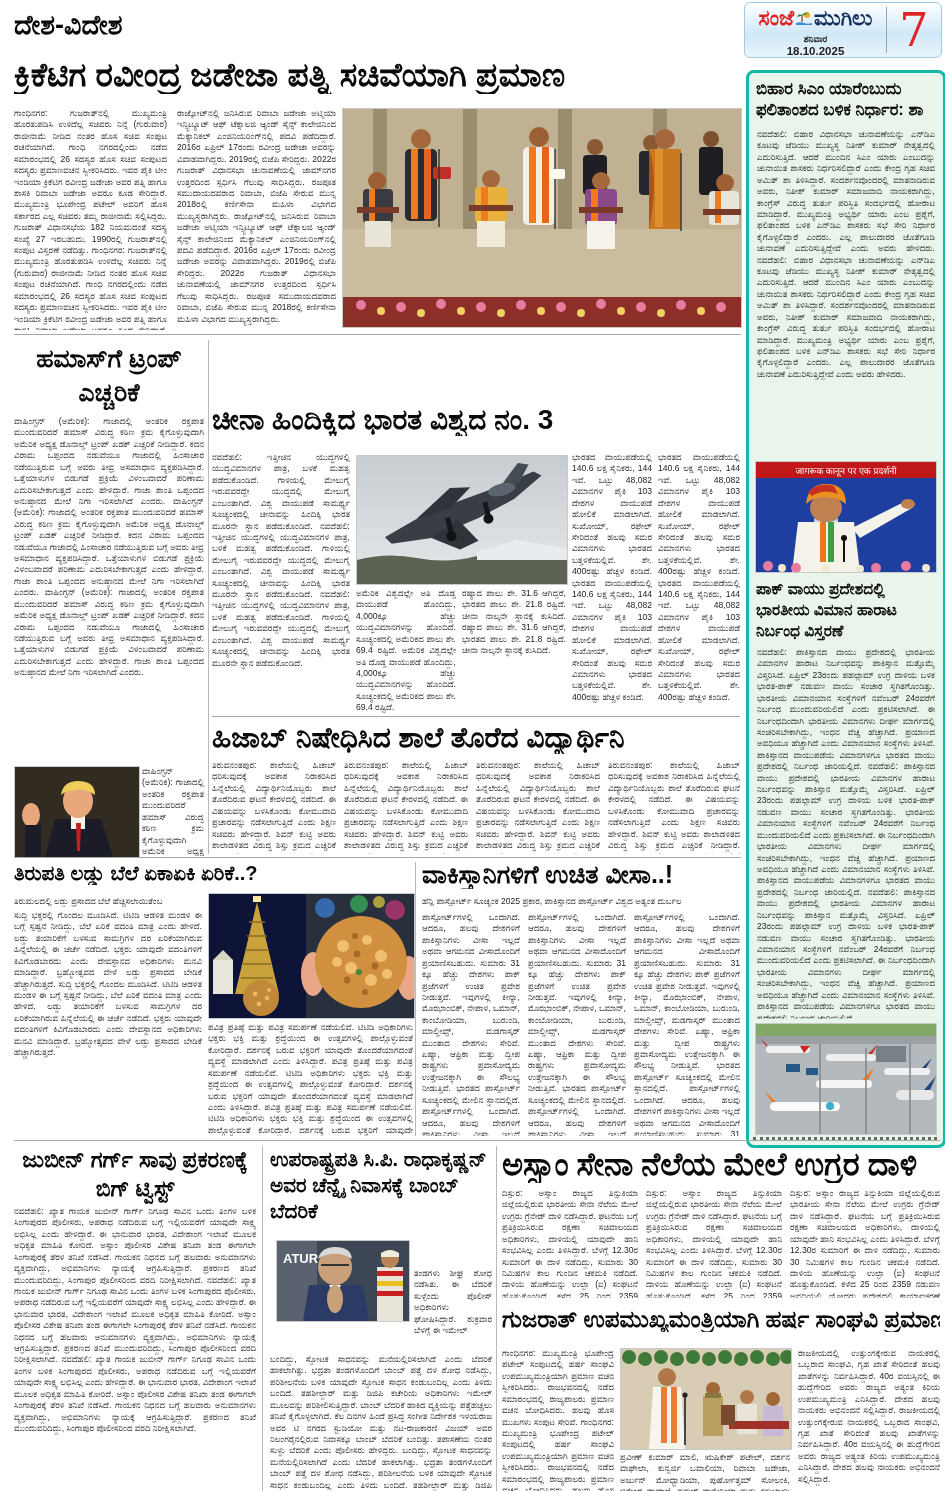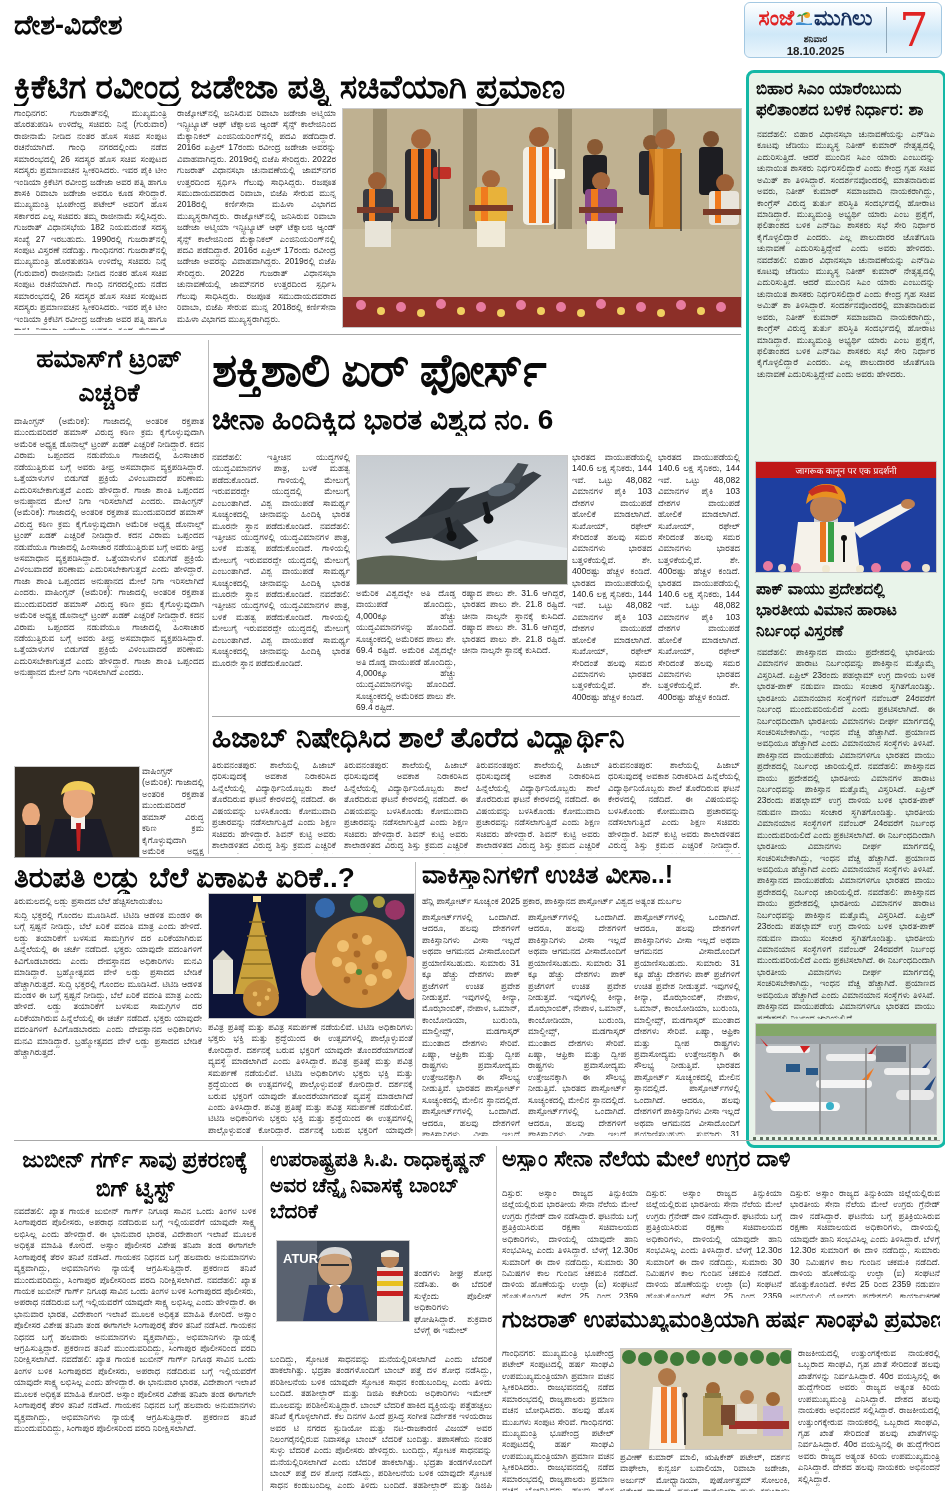--- a/index.html
+++ b/index.html
@@ -52,21 +52,21 @@
         <span class="brand2">ಮುಗಿಲು</span>
       </div>
       <div class="mastline"></div>
       <div class="mastday">ಶನಿವಾರ</div>
       <div class="mastdate">18.10.2025</div>
     </div>
     <div class="mastdiv"></div>
     <div class="pagenum">7</div>
   </div>
 
-  <div class="abs hl nowrap" style="left:14px;top:68px;width:727px;font-size:33px;">ಕ್ರಿಕೆಟಿಗ ರವೀಂದ್ರ ಜಡೇಜಾ ಪತ್ನಿ ಸಚಿವೆಯಾಗಿ ಪ್ರಮಾಣ</div>
+  <div class="abs hl nowrap" style="left:14px;top:56px;width:727px;font-size:33px;">ಕ್ರಿಕೆಟಿಗ ರವೀಂದ್ರ ಜಡೇಜಾ ಪತ್ನಿ ಸಚಿವೆಯಾಗಿ ಪ್ರಮಾಣ</div>
   <div class="abs body" style="left:14px;top:108px;width:153px;height:222px;">ಗಾಂಧಿನಗರ: ಗುಜರಾತ್‌ನಲ್ಲಿ ಮುಖ್ಯಮಂತ್ರಿ ಹೊರತುಪಡಿಸಿ ಉಳಿದೆಲ್ಲ ಸಚಿವರು ನಿನ್ನೆ (ಗುರುವಾರ) ರಾಜೀನಾಮೆ ನೀಡಿದ ನಂತರ ಹೊಸ ಸಚಿವ ಸಂಪುಟ ರಚನೆಯಾಗಿದೆ. ಗಾಂಧಿ ನಗರದಲ್ಲಿಂದು ನಡೆದ ಸಮಾರಂಭದಲ್ಲಿ 26 ಸದಸ್ಯರ ಹೊಸ ಸಚಿವ ಸಂಪುಟದ ಸದಸ್ಯರು ಪ್ರಮಾಣವಚನ ಸ್ವೀಕರಿಸಿದರು. ಇವರ ಪೈಕಿ ಟೀಂ ಇಂಡಿಯಾ ಕ್ರಿಕೆಟಿಗ ರವೀಂದ್ರ ಜಡೇಜಾ ಅವರ ಪತ್ನಿ ಹಾಗೂ ಶಾಸಕಿ ರಿವಾಬಾ ಜಡೇಜಾ ಅವರೂ ಕೂಡ ಸೇರಿದ್ದಾರೆ. ಮುಖ್ಯಮಂತ್ರಿ ಭೂಪೇಂದ್ರ ಪಟೇಲ್ ಅವರಿಗೆ ಹೊಸ ಸರ್ಕಾರದ ಎಲ್ಲ ಸಚಿವರು ತಮ್ಮ ರಾಜೀನಾಮೆ ಸಲ್ಲಿಸಿದ್ದರು. ಗುಜರಾತ್ ವಿಧಾನಸಭೆಯ 182 ನಿಯಮದಂತೆ ಸದಸ್ಯ ಸಂಖ್ಯೆ 27 ಇರಬಹುದು. 1990ರಲ್ಲಿ ಗುಜರಾತ್‌ನಲ್ಲಿ ಸಂಪುಟ ವಿಸ್ತರಣೆ ನಡೆದಿತ್ತು. ಗಾಂಧಿನಗರ: ಗುಜರಾತ್‌ನಲ್ಲಿ ಮುಖ್ಯಮಂತ್ರಿ ಹೊರತುಪಡಿಸಿ ಉಳಿದೆಲ್ಲ ಸಚಿವರು ನಿನ್ನೆ (ಗುರುವಾರ) ರಾಜೀನಾಮೆ ನೀಡಿದ ನಂತರ ಹೊಸ ಸಚಿವ ಸಂಪುಟ ರಚನೆಯಾಗಿದೆ. ಗಾಂಧಿ ನಗರದಲ್ಲಿಂದು ನಡೆದ ಸಮಾರಂಭದಲ್ಲಿ 26 ಸದಸ್ಯರ ಹೊಸ ಸಚಿವ ಸಂಪುಟದ ಸದಸ್ಯರು ಪ್ರಮಾಣವಚನ ಸ್ವೀಕರಿಸಿದರು. ಇವರ ಪೈಕಿ ಟೀಂ ಇಂಡಿಯಾ ಕ್ರಿಕೆಟಿಗ ರವೀಂದ್ರ ಜಡೇಜಾ ಅವರ ಪತ್ನಿ ಹಾಗೂ ಶಾಸಕಿ ರಿವಾಬಾ ಜಡೇಜಾ ಅವರೂ ಕೂಡ ಸೇರಿದ್ದಾರೆ. ಮುಖ್ಯಮಂತ್ರಿ ಭೂಪೇಂದ್ರ ಪಟೇಲ್ ಅವರಿಗೆ ಹೊಸ ಸರ್ಕಾರದ ಎಲ್ಲ ಸಚಿವರು ತಮ್ಮ ರಾಜೀನಾಮೆ ಸಲ್ಲಿಸಿದ್ದರು. ಗುಜರಾತ್ ವಿಧಾನಸಭೆಯ 182 ನಿಯಮದಂತೆ ಸದಸ್ಯ ಸಂಖ್ಯೆ 27 ಇರಬಹುದು. 1990ರಲ್ಲಿ ಗುಜರಾತ್‌ನಲ್ಲಿ ಸಂಪುಟ ವಿಸ್ತರಣೆ ನಡೆದಿತ್ತು.</div>
   <div class="abs body" style="left:177px;top:108px;width:159px;height:222px;">ರಾಜ್ಕೋಟ್‌ನಲ್ಲಿ ಜನಿಸಿರುವ ರಿವಾಬಾ ಜಡೇಜಾ ಅಟ್ಮಿಯಾ ಇನ್ಸ್ಟಿಟ್ಯೂಟ್ ಆಫ್ ಟೆಕ್ನಾಲಜಿ ಆ್ಯಂಡ್ ಸೈನ್ಸ್ ಕಾಲೇಜಿನಿಂದ ಮೆಕ್ಯಾನಿಕಲ್ ಎಂಜಿನಿಯರಿಂಗ್‌ನಲ್ಲಿ ಪದವಿ ಪಡೆದಿದ್ದಾರೆ. 2016ರ ಏಪ್ರಿಲ್ 17ರಂದು ರವೀಂದ್ರ ಜಡೇಜಾ ಅವರನ್ನು ವಿವಾಹವಾಗಿದ್ದರು. 2019ರಲ್ಲಿ ಬಿಜೆಪಿ ಸೇರಿದ್ದರು. 2022ರ ಗುಜರಾತ್ ವಿಧಾನಸಭಾ ಚುನಾವಣೆಯಲ್ಲಿ ಜಾಮ್‌ನಗರ ಉತ್ತರದಿಂದ ಸ್ಪರ್ಧಿಸಿ ಗೆಲುವು ಸಾಧಿಸಿದ್ದರು. ರಜಪೂತ ಸಮುದಾಯದವರಾದ ರಿವಾಬಾ, ಬಿಜೆಪಿ ಸೇರುವ ಮುನ್ನ 2018ರಲ್ಲಿ ಕರ್ಣಿಸೇನಾ ಮಹಿಳಾ ವಿಭಾಗದ ಮುಖ್ಯಸ್ಥರಾಗಿದ್ದರು. ರಾಜ್ಕೋಟ್‌ನಲ್ಲಿ ಜನಿಸಿರುವ ರಿವಾಬಾ ಜಡೇಜಾ ಅಟ್ಮಿಯಾ ಇನ್ಸ್ಟಿಟ್ಯೂಟ್ ಆಫ್ ಟೆಕ್ನಾಲಜಿ ಆ್ಯಂಡ್ ಸೈನ್ಸ್ ಕಾಲೇಜಿನಿಂದ ಮೆಕ್ಯಾನಿಕಲ್ ಎಂಜಿನಿಯರಿಂಗ್‌ನಲ್ಲಿ ಪದವಿ ಪಡೆದಿದ್ದಾರೆ. 2016ರ ಏಪ್ರಿಲ್ 17ರಂದು ರವೀಂದ್ರ ಜಡೇಜಾ ಅವರನ್ನು ವಿವಾಹವಾಗಿದ್ದರು. 2019ರಲ್ಲಿ ಬಿಜೆಪಿ ಸೇರಿದ್ದರು. 2022ರ ಗುಜರಾತ್ ವಿಧಾನಸಭಾ ಚುನಾವಣೆಯಲ್ಲಿ ಜಾಮ್‌ನಗರ ಉತ್ತರದಿಂದ ಸ್ಪರ್ಧಿಸಿ ಗೆಲುವು ಸಾಧಿಸಿದ್ದರು. ರಜಪೂತ ಸಮುದಾಯದವರಾದ ರಿವಾಬಾ, ಬಿಜೆಪಿ ಸೇರುವ ಮುನ್ನ 2018ರಲ್ಲಿ ಕರ್ಣಿಸೇನಾ ಮಹಿಳಾ ವಿಭಾಗದ ಮುಖ್ಯಸ್ಥರಾಗಿದ್ದರು.</div>
 
   <div class="abs photo" style="left:342px;top:108px;width:398px;height:218px;">
     <svg width="398" height="218" viewBox="0 0 398 218">
       <rect width="398" height="218" fill="#c9bd9e"></rect>
       <rect x="0" y="0" width="398" height="120" fill="#bfb191"></rect>
       <rect x="30" y="0" width="14" height="120" fill="#9a8d6e"></rect>
         <rect x="120" y="0" width="14" height="120" fill="#9a8d6e"></rect>
       <rect x="215" y="0" width="14" height="120" fill="#9a8d6e"></rect>
@@ -180,22 +180,21 @@
       <rect x="56" y="48" width="14" height="14" fill="#f5f2ea"></rect>
       <path d="M61 56 L66 56 L65 84 L62 84 Z" fill="#c02020"></path>
       <ellipse cx="63" cy="34" rx="15" ry="17" fill="#e8a87c"></ellipse>
       <path d="M46 28 Q48 14 63 14 Q80 14 80 28 Q72 22 60 23 Q50 24 46 28 Z" fill="#f0cc58"></path>
       <ellipse cx="16" cy="48" rx="9" ry="12" fill="#e8a87c"></ellipse>
       <rect x="10" y="58" width="16" height="32" fill="#1c1c28"></rect>
     </svg>
   </div>
   <div class="abs body" style="left:142px;top:766px;width:62px;height:90px;">ವಾಷಿಂಗ್ಟನ್ (ಅಮೆರಿಕ): ಗಾಜಾದಲ್ಲಿ ಅಂತರಿಕ ರಕ್ತಪಾತ ಮುಂದುವರಿದರೆ ಹಮಾಸ್ ವಿರುದ್ಧ ಕಠಿಣ ಕ್ರಮ ಕೈಗೊಳ್ಳುವುದಾಗಿ ಅಮೆರಿಕ ಅಧ್ಯಕ್ಷ ಡೊನಾಲ್ಡ್ ಟ್ರಂಪ್ ಖಡಕ್ ಎಚ್ಚರಿಕೆ ನೀಡಿದ್ದಾರೆ. ಕದನ ವಿರಾಮ ಒಪ್ಪಂದದ ನಡುವೆಯೂ ಗಾಜಾದಲ್ಲಿ ಹಿಂಸಾಚಾರ ನಡೆಯುತ್ತಿರುವ ಬಗ್ಗೆ ಅವರು ತೀವ್ರ ಅಸಮಾಧಾನ ವ್ಯಕ್ತಪಡಿಸಿದ್ದಾರೆ. ಒತ್ತೆಯಾಳುಗಳ ಬಿಡುಗಡೆ ಪ್ರಕ್ರಿಯೆ ವಿಳಂಬವಾದರೆ ಪರಿಣಾಮ ಎದುರಿಸಬೇಕಾಗುತ್ತದೆ ಎಂದು ಹೇಳಿದ್ದಾರೆ. ಗಾಜಾ ಶಾಂತಿ ಒಪ್ಪಂದದ ಅನುಷ್ಠಾನದ ಮೇಲೆ ನಿಗಾ ಇರಿಸಲಾಗಿದೆ ಎಂದರು.</div>
 
-  <div class="abs hl nowrap" style="left:212px;top:344px;width:528px;font-size:46px;letter-spacing:-1px;">ಶಕ್ತಿಶಾಲಿ ಏರ್ ಫೋರ್ಸ್</div>
-  <div class="abs hl nowrap" style="left:212px;top:404px;width:528px;font-size:28px;">ಚೀನಾ ಹಿಂದಿಕ್ಕಿದ ಭಾರತ ವಿಶ್ವದ ನಂ. 6</div>
+  <div class="abs hl nowrap" style="left:212px;top:404px;width:528px;font-size:28px;">ಚೀನಾ ಹಿಂದಿಕ್ಕಿದ ಭಾರತ ವಿಶ್ವದ ನಂ. 3</div>
   <div class="abs body" style="left:212px;top:452px;width:138px;height:262px;">ನವದೆಹಲಿ: ಇತ್ತೀಚಿನ ಯುದ್ಧಗಳಲ್ಲಿ ಯುದ್ಧವಿಮಾನಗಳ ಪಾತ್ರ, ಬಳಕೆ ಮಹತ್ವ ಪಡೆದುಕೊಂಡಿದೆ. ಗಾಳಿಯಲ್ಲಿ ಮೇಲುಗೈ ಇರುವವರದ್ದೇ ಯುದ್ಧದಲ್ಲಿ ಮೇಲುಗೈ ಎಂಬಂತಾಗಿದೆ. ವಿಶ್ವ ವಾಯುಪಡೆ ಸಾಮರ್ಥ್ಯ ಸೂಚ್ಯಂಕದಲ್ಲಿ ಚೀನಾವನ್ನು ಹಿಂದಿಕ್ಕಿ ಭಾರತ ಮೂರನೇ ಸ್ಥಾನ ಪಡೆದುಕೊಂಡಿದೆ. ನವದೆಹಲಿ: ಇತ್ತೀಚಿನ ಯುದ್ಧಗಳಲ್ಲಿ ಯುದ್ಧವಿಮಾನಗಳ ಪಾತ್ರ, ಬಳಕೆ ಮಹತ್ವ ಪಡೆದುಕೊಂಡಿದೆ. ಗಾಳಿಯಲ್ಲಿ ಮೇಲುಗೈ ಇರುವವರದ್ದೇ ಯುದ್ಧದಲ್ಲಿ ಮೇಲುಗೈ ಎಂಬಂತಾಗಿದೆ. ವಿಶ್ವ ವಾಯುಪಡೆ ಸಾಮರ್ಥ್ಯ ಸೂಚ್ಯಂಕದಲ್ಲಿ ಚೀನಾವನ್ನು ಹಿಂದಿಕ್ಕಿ ಭಾರತ ಮೂರನೇ ಸ್ಥಾನ ಪಡೆದುಕೊಂಡಿದೆ. ನವದೆಹಲಿ: ಇತ್ತೀಚಿನ ಯುದ್ಧಗಳಲ್ಲಿ ಯುದ್ಧವಿಮಾನಗಳ ಪಾತ್ರ, ಬಳಕೆ ಮಹತ್ವ ಪಡೆದುಕೊಂಡಿದೆ. ಗಾಳಿಯಲ್ಲಿ ಮೇಲುಗೈ ಇರುವವರದ್ದೇ ಯುದ್ಧದಲ್ಲಿ ಮೇಲುಗೈ ಎಂಬಂತಾಗಿದೆ. ವಿಶ್ವ ವಾಯುಪಡೆ ಸಾಮರ್ಥ್ಯ ಸೂಚ್ಯಂಕದಲ್ಲಿ ಚೀನಾವನ್ನು ಹಿಂದಿಕ್ಕಿ ಭಾರತ ಮೂರನೇ ಸ್ಥಾನ ಪಡೆದುಕೊಂಡಿದೆ.</div>
   <div class="abs photo" style="left:356px;top:455px;width:210px;height:128px;">
     <svg width="210" height="128" viewBox="0 0 210 128">
       <defs>
           <linearGradient id="sky" x1="0" y1="0" x2="0" y2="1">
             <stop offset="0" stop-color="#c7ccd1"></stop>
             <stop offset="1" stop-color="#e6e9eb"></stop>
           </linearGradient>
         </defs>
       <rect width="210" height="128" fill="url(#sky)"></rect>
@@ -223,21 +222,21 @@
 
   <div class="abs hl nowrap" style="left:212px;top:722px;width:528px;font-size:28px;">ಹಿಜಾಬ್ ನಿಷೇಧಿಸಿದ ಶಾಲೆ ತೊರೆದ ವಿದ್ಯಾರ್ಥಿನಿ</div>
   <div class="abs body" style="left:212px;top:760px;width:124px;height:94px;">ತಿರುವನಂತಪುರ: ಶಾಲೆಯಲ್ಲಿ ಹಿಜಾಬ್ ಧರಿಸುವುದಕ್ಕೆ ಅವಕಾಶ ನಿರಾಕರಿಸಿದ ಹಿನ್ನೆಲೆಯಲ್ಲಿ ವಿದ್ಯಾರ್ಥಿನಿಯೊಬ್ಬರು ಶಾಲೆ ತೊರೆದಿರುವ ಘಟನೆ ಕೇರಳದಲ್ಲಿ ನಡೆದಿದೆ. ಈ ವಿಷಯವನ್ನು ಬಳಸಿಕೊಂಡು ಕೋಮುವಾದಿ ಪ್ರಚಾರವನ್ನು ನಡೆಸಲಾಗುತ್ತಿದೆ ಎಂದು ಶಿಕ್ಷಣ ಸಚಿವರು ಹೇಳಿದ್ದಾರೆ. ಶಿವನ್ ಕುಟ್ಟಿ ಅವರು ಶಾಲಾಡಳಿತದ ವಿರುದ್ಧ ಶಿಸ್ತು ಕ್ರಮದ ಎಚ್ಚರಿಕೆ ನೀಡಿದ್ದಾರೆ. ವಿದ್ಯಾರ್ಥಿನಿಯ ಪೋಷಕರು ಮಗಳನ್ನು ಬೇರೆ ಶಾಲೆಗೆ ಸೇರಿಸುವ ನಿರ್ಧಾರ ಕೈಗೊಂಡಿದ್ದಾರೆ ಎಂದು ತಿಳಿದು ಬಂದಿದೆ.</div>
   <div class="abs body" style="left:344px;top:760px;width:124px;height:94px;">ತಿರುವನಂತಪುರ: ಶಾಲೆಯಲ್ಲಿ ಹಿಜಾಬ್ ಧರಿಸುವುದಕ್ಕೆ ಅವಕಾಶ ನಿರಾಕರಿಸಿದ ಹಿನ್ನೆಲೆಯಲ್ಲಿ ವಿದ್ಯಾರ್ಥಿನಿಯೊಬ್ಬರು ಶಾಲೆ ತೊರೆದಿರುವ ಘಟನೆ ಕೇರಳದಲ್ಲಿ ನಡೆದಿದೆ. ಈ ವಿಷಯವನ್ನು ಬಳಸಿಕೊಂಡು ಕೋಮುವಾದಿ ಪ್ರಚಾರವನ್ನು ನಡೆಸಲಾಗುತ್ತಿದೆ ಎಂದು ಶಿಕ್ಷಣ ಸಚಿವರು ಹೇಳಿದ್ದಾರೆ. ಶಿವನ್ ಕುಟ್ಟಿ ಅವರು ಶಾಲಾಡಳಿತದ ವಿರುದ್ಧ ಶಿಸ್ತು ಕ್ರಮದ ಎಚ್ಚರಿಕೆ ನೀಡಿದ್ದಾರೆ. ವಿದ್ಯಾರ್ಥಿನಿಯ ಪೋಷಕರು ಮಗಳನ್ನು ಬೇರೆ ಶಾಲೆಗೆ ಸೇರಿಸುವ ನಿರ್ಧಾರ ಕೈಗೊಂಡಿದ್ದಾರೆ ಎಂದು ತಿಳಿದು ಬಂದಿದೆ.</div>
   <div class="abs body" style="left:476px;top:760px;width:124px;height:94px;">ತಿರುವನಂತಪುರ: ಶಾಲೆಯಲ್ಲಿ ಹಿಜಾಬ್ ಧರಿಸುವುದಕ್ಕೆ ಅವಕಾಶ ನಿರಾಕರಿಸಿದ ಹಿನ್ನೆಲೆಯಲ್ಲಿ ವಿದ್ಯಾರ್ಥಿನಿಯೊಬ್ಬರು ಶಾಲೆ ತೊರೆದಿರುವ ಘಟನೆ ಕೇರಳದಲ್ಲಿ ನಡೆದಿದೆ. ಈ ವಿಷಯವನ್ನು ಬಳಸಿಕೊಂಡು ಕೋಮುವಾದಿ ಪ್ರಚಾರವನ್ನು ನಡೆಸಲಾಗುತ್ತಿದೆ ಎಂದು ಶಿಕ್ಷಣ ಸಚಿವರು ಹೇಳಿದ್ದಾರೆ. ಶಿವನ್ ಕುಟ್ಟಿ ಅವರು ಶಾಲಾಡಳಿತದ ವಿರುದ್ಧ ಶಿಸ್ತು ಕ್ರಮದ ಎಚ್ಚರಿಕೆ ನೀಡಿದ್ದಾರೆ. ವಿದ್ಯಾರ್ಥಿನಿಯ ಪೋಷಕರು ಮಗಳನ್ನು ಬೇರೆ ಶಾಲೆಗೆ ಸೇರಿಸುವ ನಿರ್ಧಾರ ಕೈಗೊಂಡಿದ್ದಾರೆ ಎಂದು ತಿಳಿದು ಬಂದಿದೆ.</div>
   <div class="abs body" style="left:608px;top:760px;width:132px;height:94px;">ತಿರುವನಂತಪುರ: ಶಾಲೆಯಲ್ಲಿ ಹಿಜಾಬ್ ಧರಿಸುವುದಕ್ಕೆ ಅವಕಾಶ ನಿರಾಕರಿಸಿದ ಹಿನ್ನೆಲೆಯಲ್ಲಿ ವಿದ್ಯಾರ್ಥಿನಿಯೊಬ್ಬರು ಶಾಲೆ ತೊರೆದಿರುವ ಘಟನೆ ಕೇರಳದಲ್ಲಿ ನಡೆದಿದೆ. ಈ ವಿಷಯವನ್ನು ಬಳಸಿಕೊಂಡು ಕೋಮುವಾದಿ ಪ್ರಚಾರವನ್ನು ನಡೆಸಲಾಗುತ್ತಿದೆ ಎಂದು ಶಿಕ್ಷಣ ಸಚಿವರು ಹೇಳಿದ್ದಾರೆ. ಶಿವನ್ ಕುಟ್ಟಿ ಅವರು ಶಾಲಾಡಳಿತದ ವಿರುದ್ಧ ಶಿಸ್ತು ಕ್ರಮದ ಎಚ್ಚರಿಕೆ ನೀಡಿದ್ದಾರೆ. ವಿದ್ಯಾರ್ಥಿನಿಯ ಪೋಷಕರು ಮಗಳನ್ನು ಬೇರೆ ಶಾಲೆಗೆ ಸೇರಿಸುವ ನಿರ್ಧಾರ ಕೈಗೊಂಡಿದ್ದಾರೆ ಎಂದು ತಿಳಿದು ಬಂದಿದೆ.</div>
 
   <div class="abs hline" style="left:14px;top:857px;width:727px;"></div>
   <div class="abs vline" style="left:415px;top:862px;height:274px;"></div>
 
-  <div class="abs hl nowrap" style="left:14px;top:862px;width:390px;font-size:28px;">ತಿರುಪತಿ ಲಡ್ಡು ಬೆಲೆ ಏಕಾಏಕಿ ಏರಿಕೆ..?</div>
+  <div class="abs hl nowrap" style="left:14px;top:862px;width:390px;font-size:20px;">ತಿರುಪತಿ ಲಡ್ಡು ಬೆಲೆ ಏಕಾಏಕಿ ಏರಿಕೆ..?</div>
   <div class="abs body nowrap" style="left:14px;top:896px;width:392px;">ತಿರುಮಲದಲ್ಲಿ ಲಡ್ಡು ಪ್ರಸಾದದ ಬೆಲೆ ಹೆಚ್ಚಿಸಲಾಯಿತೆಂಬ</div>
   <div class="abs body" style="left:14px;top:910px;width:188px;height:226px;">ಸುದ್ದಿ ಭಕ್ತರಲ್ಲಿ ಗೊಂದಲ ಮೂಡಿಸಿದೆ. ಟಿಟಿಡಿ ಆಡಳಿತ ಮಂಡಳಿ ಈ ಬಗ್ಗೆ ಸ್ಪಷ್ಟನೆ ನೀಡಿದ್ದು, ಬೆಲೆ ಏರಿಕೆ ವದಂತಿ ಮಾತ್ರ ಎಂದು ಹೇಳಿದೆ. ಲಡ್ಡು ತಯಾರಿಕೆಗೆ ಬಳಸುವ ಸಾಮಗ್ರಿಗಳ ದರ ಏರಿಕೆಯಾಗಿರುವ ಹಿನ್ನೆಲೆಯಲ್ಲಿ ಈ ಚರ್ಚೆ ನಡೆದಿದೆ. ಭಕ್ತರು ಯಾವುದೇ ವದಂತಿಗಳಿಗೆ ಕಿವಿಗೊಡಬಾರದು ಎಂದು ದೇವಸ್ಥಾನದ ಅಧಿಕಾರಿಗಳು ಮನವಿ ಮಾಡಿದ್ದಾರೆ. ಬ್ರಹ್ಮೋತ್ಸವದ ವೇಳೆ ಲಡ್ಡು ಪ್ರಸಾದದ ಬೇಡಿಕೆ ಹೆಚ್ಚಾಗಿರುತ್ತದೆ. ಸುದ್ದಿ ಭಕ್ತರಲ್ಲಿ ಗೊಂದಲ ಮೂಡಿಸಿದೆ. ಟಿಟಿಡಿ ಆಡಳಿತ ಮಂಡಳಿ ಈ ಬಗ್ಗೆ ಸ್ಪಷ್ಟನೆ ನೀಡಿದ್ದು, ಬೆಲೆ ಏರಿಕೆ ವದಂತಿ ಮಾತ್ರ ಎಂದು ಹೇಳಿದೆ. ಲಡ್ಡು ತಯಾರಿಕೆಗೆ ಬಳಸುವ ಸಾಮಗ್ರಿಗಳ ದರ ಏರಿಕೆಯಾಗಿರುವ ಹಿನ್ನೆಲೆಯಲ್ಲಿ ಈ ಚರ್ಚೆ ನಡೆದಿದೆ. ಭಕ್ತರು ಯಾವುದೇ ವದಂತಿಗಳಿಗೆ ಕಿವಿಗೊಡಬಾರದು ಎಂದು ದೇವಸ್ಥಾನದ ಅಧಿಕಾರಿಗಳು ಮನವಿ ಮಾಡಿದ್ದಾರೆ. ಬ್ರಹ್ಮೋತ್ಸವದ ವೇಳೆ ಲಡ್ಡು ಪ್ರಸಾದದ ಬೇಡಿಕೆ ಹೆಚ್ಚಾಗಿರುತ್ತದೆ.</div>
   <div class="abs photo" style="left:208px;top:893px;width:205px;height:124px;">
     <svg width="205" height="124" viewBox="0 0 205 124">
       <rect width="97" height="124" fill="#0d1438"></rect>
       <polygon points="48,8 70,100 26,100" fill="#caa23c"></polygon>
       <g stroke="#8a6c20" stroke-width="1.5">
           <line x1="32" y1="84" x2="64" y2="84"></line>
           <line x1="34" y1="70" x2="62" y2="70"></line>
           <line x1="36" y1="56" x2="60" y2="56"></line>
@@ -388,21 +387,21 @@
       <path d="M41 18 Q44 6 58 6 Q74 6 75 18 Q66 12 54 13 Q46 14 41 18 Z" fill="#d8d8d8"></path>
       <line x1="44" y1="24" x2="72" y2="24" stroke="#333" stroke-width="2"></line>
       <path d="M32 44 L86 44 L92 80 L26 80 Z" fill="#2c3a66"></path>
       <polygon points="52,44 64,44 58,56" fill="#ffffff"></polygon>
       <ellipse cx="58" cy="58" rx="8" ry="14" fill="#caa07a"></ellipse>
     </svg>
   </div>
   <div class="abs body" style="left:414px;top:1268px;width:78px;height:80px;">ತಂಡಗಳು ಶೀಘ್ರ ಶೋಧ ನಡೆಸಿತು. ಈ ಬೆದರಿಕೆ ಸುಳ್ಳೆಂದು ಪೊಲೀಸ್ ಅಧಿಕಾರಿಗಳು ಘೋಷಿಸಿದ್ದಾರೆ. ಶುಕ್ರವಾರ ಬೆಳಗ್ಗೆ ಈ ಇಮೇಲ್</div>
   <div class="abs body" style="left:270px;top:1354px;width:222px;height:137px;">ಬಂದಿದ್ದು, ಸ್ಫೋಟಕ ಸಾಧನವನ್ನು ಮನೆಯಲ್ಲಿರಿಸಲಾಗಿದೆ ಎಂದು ಬೆದರಿಕೆ ಹಾಕಲಾಗಿತ್ತು. ಭದ್ರತಾ ತಂಡಗಳೊಂದಿಗೆ ಬಾಂಬ್ ಪತ್ತೆ ದಳ ಶೋಧ ನಡೆಸಿದ್ದು, ಪರಿಶೀಲನೆಯ ಬಳಿಕ ಯಾವುದೇ ಸ್ಫೋಟಕ ಸಾಧನ ಕಂಡುಬಂದಿಲ್ಲ ಎಂದು ತಿಳಿದು ಬಂದಿದೆ. ತಹಶೀಲ್ದಾರ್ ಮತ್ತು ಡಿಜಿಪಿ ಕಚೇರಿಯ ಅಧಿಕಾರಿಗಳು ಇಮೇಲ್ ಮೂಲವನ್ನು ಪರಿಶೀಲಿಸುತ್ತಿದ್ದಾರೆ. ಬಾಂಬ್ ಬೆದರಿಕೆ ಹಾಕಿದ ವ್ಯಕ್ತಿಯನ್ನು ಪತ್ತೆಹಚ್ಚಲು ತನಿಖೆ ಕೈಗೊಳ್ಳಲಾಗಿದೆ. ಕೆಲ ದಿನಗಳ ಹಿಂದೆ ಪ್ರಸಿದ್ಧ ಸಂಗೀತ ನಿರ್ದೇಶಕ ಇಳಯರಾಜ ಅವರ ಟಿ ನಗರದ ಸ್ಟುಡಿಯೋ ಮತ್ತು ನಟ-ರಾಜಕಾರಣಿ ವಿಜಯ್ ಅವರ ನಿಲಂಗರೈನಲ್ಲಿರುವ ನಿವಾಸಕ್ಕೂ ಬಾಂಬ್ ಬೆದರಿಕೆ ಬಂದಿತ್ತು. ತಪಾಸಣೆಯ ನಂತರ ಸುಳ್ಳು ಬೆದರಿಕೆ ಎಂದು ಪೊಲೀಸರು ಹೇಳಿದ್ದರು. ಬಂದಿದ್ದು, ಸ್ಫೋಟಕ ಸಾಧನವನ್ನು ಮನೆಯಲ್ಲಿರಿಸಲಾಗಿದೆ ಎಂದು ಬೆದರಿಕೆ ಹಾಕಲಾಗಿತ್ತು. ಭದ್ರತಾ ತಂಡಗಳೊಂದಿಗೆ ಬಾಂಬ್ ಪತ್ತೆ ದಳ ಶೋಧ ನಡೆಸಿದ್ದು, ಪರಿಶೀಲನೆಯ ಬಳಿಕ ಯಾವುದೇ ಸ್ಫೋಟಕ ಸಾಧನ ಕಂಡುಬಂದಿಲ್ಲ ಎಂದು ತಿಳಿದು ಬಂದಿದೆ. ತಹಶೀಲ್ದಾರ್ ಮತ್ತು ಡಿಜಿಪಿ ಕಚೇರಿಯ ಅಧಿಕಾರಿಗಳು ಇಮೇಲ್ ಮೂಲವನ್ನು ಪರಿಶೀಲಿಸುತ್ತಿದ್ದಾರೆ. ಬಾಂಬ್ ಬೆದರಿಕೆ ಹಾಕಿದ ವ್ಯಕ್ತಿಯನ್ನು ಪತ್ತೆಹಚ್ಚಲು ತನಿಖೆ ಕೈಗೊಳ್ಳಲಾಗಿದೆ. ಕೆಲ ದಿನಗಳ ಹಿಂದೆ ಪ್ರಸಿದ್ಧ ಸಂಗೀತ ನಿರ್ದೇಶಕ ಇಳಯರಾಜ ಅವರ ಟಿ ನಗರದ ಸ್ಟುಡಿಯೋ ಮತ್ತು ನಟ-ರಾಜಕಾರಣಿ ವಿಜಯ್ ಅವರ ನಿಲಂಗರೈನಲ್ಲಿರುವ ನಿವಾಸಕ್ಕೂ ಬಾಂಬ್ ಬೆದರಿಕೆ ಬಂದಿತ್ತು. ತಪಾಸಣೆಯ ನಂತರ ಸುಳ್ಳು ಬೆದರಿಕೆ ಎಂದು ಪೊಲೀಸರು ಹೇಳಿದ್ದರು.</div>
 
-  <div class="abs hl nowrap" style="left:502px;top:1146px;width:438px;font-size:22px;">ಅಸ್ಸಾಂ ಸೇನಾ ನೆಲೆಯ ಮೇಲೆ ಉಗ್ರರ ದಾಳಿ</div>
+  <div class="abs hl nowrap" style="left:502px;top:1146px;width:438px;font-size:32px;font-family:Liberation Serif, serif;">ಅಸ್ಸಾಂ ಸೇನಾ ನೆಲೆಯ ಮೇಲೆ ಉಗ್ರರ ದಾಳಿ</div>
   <div class="abs body" style="left:502px;top:1188px;width:136px;height:110px;">ದಿಸ್ಪುರ: ಅಸ್ಸಾಂ ರಾಜ್ಯದ ತಿನ್ಸುಕಿಯಾ ಜಿಲ್ಲೆಯಲ್ಲಿರುವ ಭಾರತೀಯ ಸೇನಾ ನೆಲೆಯ ಮೇಲೆ ಉಗ್ರರು ಗ್ರೆನೇಡ್ ದಾಳಿ ನಡೆಸಿದ್ದಾರೆ. ಘಟನೆಯ ಬಗ್ಗೆ ಪ್ರತಿಕ್ರಿಯಿಸಿರುವ ರಕ್ಷಣಾ ಸಚಿವಾಲಯದ ಅಧಿಕಾರಿಗಳು, ದಾಳಿಯಲ್ಲಿ ಯಾವುದೇ ಹಾನಿ ಸಂಭವಿಸಿಲ್ಲ ಎಂದು ತಿಳಿಸಿದ್ದಾರೆ. ಬೆಳಗ್ಗೆ 12.30ರ ಸುಮಾರಿಗೆ ಈ ದಾಳಿ ನಡೆದಿದ್ದು, ಸುಮಾರು 30 ನಿಮಿಷಗಳ ಕಾಲ ಗುಂಡಿನ ಚಕಮಕಿ ನಡೆದಿದೆ. ದಾಳಿಯ ಹೊಣೆಯನ್ನು ಉಲ್ಫಾ (ಐ) ಸಂಘಟನೆ ಹೊತ್ತುಕೊಂಡಿದೆ. ಕಳೆದ 25 ರಿಂದ 2359 ನಡುವಣ ಅವಧಿಯಲ್ಲಿ ಯೋಧರು ಪ್ರದೇಶದಲ್ಲಿ ಕಾರ್ಯಾಚರಣೆ ನಡೆಸುತ್ತಿದ್ದಾರೆ. ಭದ್ರತೆ ಹೆಚ್ಚಿಸಲಾಗಿದ್ದು, ಶೋಧ ಕಾರ್ಯ ಮುಂದುವರಿದಿದೆ ಎಂದು ಪೊಲೀಸರು ತಿಳಿಸಿದ್ದಾರೆ.</div>
   <div class="abs body" style="left:646px;top:1188px;width:136px;height:110px;">ದಿಸ್ಪುರ: ಅಸ್ಸಾಂ ರಾಜ್ಯದ ತಿನ್ಸುಕಿಯಾ ಜಿಲ್ಲೆಯಲ್ಲಿರುವ ಭಾರತೀಯ ಸೇನಾ ನೆಲೆಯ ಮೇಲೆ ಉಗ್ರರು ಗ್ರೆನೇಡ್ ದಾಳಿ ನಡೆಸಿದ್ದಾರೆ. ಘಟನೆಯ ಬಗ್ಗೆ ಪ್ರತಿಕ್ರಿಯಿಸಿರುವ ರಕ್ಷಣಾ ಸಚಿವಾಲಯದ ಅಧಿಕಾರಿಗಳು, ದಾಳಿಯಲ್ಲಿ ಯಾವುದೇ ಹಾನಿ ಸಂಭವಿಸಿಲ್ಲ ಎಂದು ತಿಳಿಸಿದ್ದಾರೆ. ಬೆಳಗ್ಗೆ 12.30ರ ಸುಮಾರಿಗೆ ಈ ದಾಳಿ ನಡೆದಿದ್ದು, ಸುಮಾರು 30 ನಿಮಿಷಗಳ ಕಾಲ ಗುಂಡಿನ ಚಕಮಕಿ ನಡೆದಿದೆ. ದಾಳಿಯ ಹೊಣೆಯನ್ನು ಉಲ್ಫಾ (ಐ) ಸಂಘಟನೆ ಹೊತ್ತುಕೊಂಡಿದೆ. ಕಳೆದ 25 ರಿಂದ 2359 ನಡುವಣ ಅವಧಿಯಲ್ಲಿ ಯೋಧರು ಪ್ರದೇಶದಲ್ಲಿ ಕಾರ್ಯಾಚರಣೆ ನಡೆಸುತ್ತಿದ್ದಾರೆ. ಭದ್ರತೆ ಹೆಚ್ಚಿಸಲಾಗಿದ್ದು, ಶೋಧ ಕಾರ್ಯ ಮುಂದುವರಿದಿದೆ ಎಂದು ಪೊಲೀಸರು ತಿಳಿಸಿದ್ದಾರೆ.</div>
   <div class="abs body" style="left:790px;top:1188px;width:150px;height:110px;">ದಿಸ್ಪುರ: ಅಸ್ಸಾಂ ರಾಜ್ಯದ ತಿನ್ಸುಕಿಯಾ ಜಿಲ್ಲೆಯಲ್ಲಿರುವ ಭಾರತೀಯ ಸೇನಾ ನೆಲೆಯ ಮೇಲೆ ಉಗ್ರರು ಗ್ರೆನೇಡ್ ದಾಳಿ ನಡೆಸಿದ್ದಾರೆ. ಘಟನೆಯ ಬಗ್ಗೆ ಪ್ರತಿಕ್ರಿಯಿಸಿರುವ ರಕ್ಷಣಾ ಸಚಿವಾಲಯದ ಅಧಿಕಾರಿಗಳು, ದಾಳಿಯಲ್ಲಿ ಯಾವುದೇ ಹಾನಿ ಸಂಭವಿಸಿಲ್ಲ ಎಂದು ತಿಳಿಸಿದ್ದಾರೆ. ಬೆಳಗ್ಗೆ 12.30ರ ಸುಮಾರಿಗೆ ಈ ದಾಳಿ ನಡೆದಿದ್ದು, ಸುಮಾರು 30 ನಿಮಿಷಗಳ ಕಾಲ ಗುಂಡಿನ ಚಕಮಕಿ ನಡೆದಿದೆ. ದಾಳಿಯ ಹೊಣೆಯನ್ನು ಉಲ್ಫಾ (ಐ) ಸಂಘಟನೆ ಹೊತ್ತುಕೊಂಡಿದೆ. ಕಳೆದ 25 ರಿಂದ 2359 ನಡುವಣ ಅವಧಿಯಲ್ಲಿ ಯೋಧರು ಪ್ರದೇಶದಲ್ಲಿ ಕಾರ್ಯಾಚರಣೆ ನಡೆಸುತ್ತಿದ್ದಾರೆ. ಭದ್ರತೆ ಹೆಚ್ಚಿಸಲಾಗಿದ್ದು, ಶೋಧ ಕಾರ್ಯ ಮುಂದುವರಿದಿದೆ ಎಂದು ಪೊಲೀಸರು ತಿಳಿಸಿದ್ದಾರೆ.</div>
 
   <div class="abs hl nowrap" style="left:502px;top:1306px;width:438px;font-size:23px;">ಗುಜರಾತ್ ಉಪಮುಖ್ಯಮಂತ್ರಿಯಾಗಿ ಹರ್ಷ ಸಾಂಘವಿ ಪ್ರಮಾಣ ವಚನ</div>
   <div class="abs body" style="left:502px;top:1348px;width:112px;height:143px;">ಗಾಂಧಿನಗರ: ಮುಖ್ಯಮಂತ್ರಿ ಭೂಪೇಂದ್ರ ಪಟೇಲ್ ಸಂಪುಟದಲ್ಲಿ ಹರ್ಷ ಸಾಂಘವಿ ಉಪಮುಖ್ಯಮಂತ್ರಿಯಾಗಿ ಪ್ರಮಾಣ ವಚನ ಸ್ವೀಕರಿಸಿದರು. ರಾಜಭವನದಲ್ಲಿ ನಡೆದ ಸಮಾರಂಭದಲ್ಲಿ ರಾಜ್ಯಪಾಲರು ಪ್ರಮಾಣ ವಚನ ಬೋಧಿಸಿದರು. ಹಲವು ಹೊಸ ಮುಖಗಳು ಸಂಪುಟ ಸೇರಿವೆ. ಗಾಂಧಿನಗರ: ಮುಖ್ಯಮಂತ್ರಿ ಭೂಪೇಂದ್ರ ಪಟೇಲ್ ಸಂಪುಟದಲ್ಲಿ ಹರ್ಷ ಸಾಂಘವಿ ಉಪಮುಖ್ಯಮಂತ್ರಿಯಾಗಿ ಪ್ರಮಾಣ ವಚನ ಸ್ವೀಕರಿಸಿದರು. ರಾಜಭವನದಲ್ಲಿ ನಡೆದ ಸಮಾರಂಭದಲ್ಲಿ ರಾಜ್ಯಪಾಲರು ಪ್ರಮಾಣ ವಚನ ಬೋಧಿಸಿದರು. ಹಲವು ಹೊಸ ಮುಖಗಳು ಸಂಪುಟ ಸೇರಿವೆ.</div>
   <div class="abs photo" style="left:620px;top:1348px;width:170px;height:100px;">
     <svg width="170" height="100" viewBox="0 0 170 100">
       <rect width="170" height="100" fill="#d8cdb4"></rect>
       <g fill="#3f7a38">

